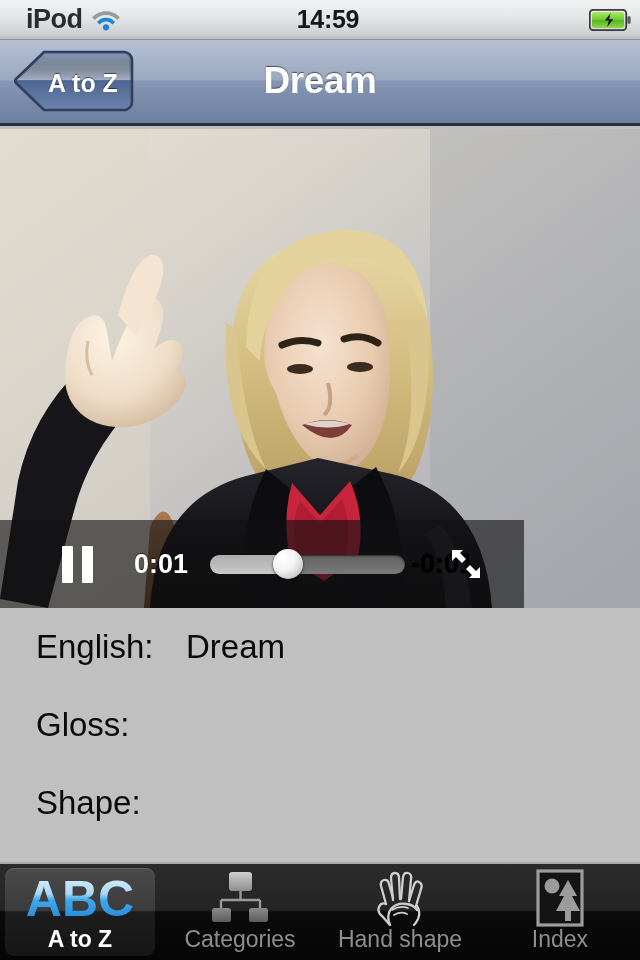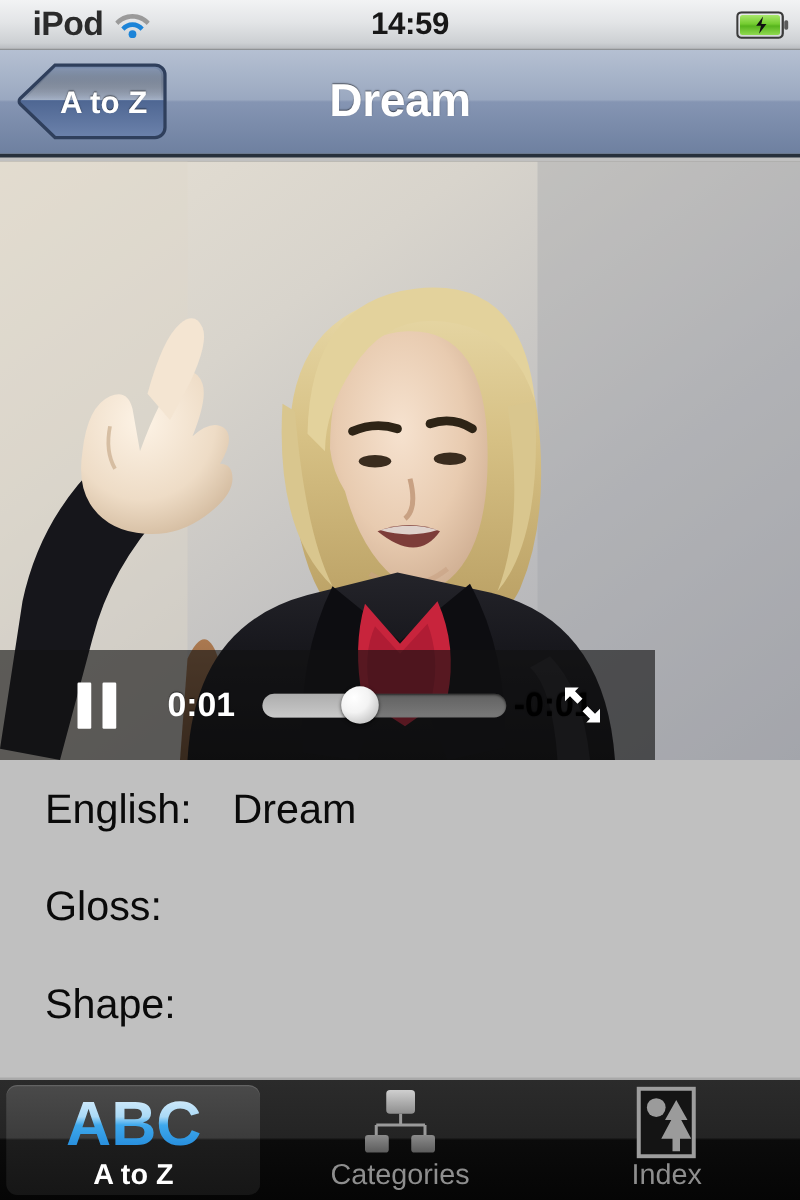--- a/index.html
+++ b/index.html
@@ -377,20 +377,38 @@
           </defs>
           <rect x="19" y="1" width="23" height="19" rx="3" fill="url(#boxg)"></rect>
           <path d="M30.5 20 v9 M11 29 h39 M11 29 v8 M50 29 v8" stroke="#9a9a9a" stroke-width="2.4" fill="none"></path>
           <rect x="2" y="37" width="19" height="14" rx="2.5" fill="url(#boxg2)"></rect>
           <rect x="39" y="37" width="19" height="14" rx="2.5" fill="url(#boxg2)"></rect>
         </svg>
       </div>
       <div class="tab-label">Categories</div>
     </div>
 
+    <div class="tab-item">
+      <div class="tab-icon-wrap">
+        <svg width="60" height="56" viewBox="0 0 60 56">
+          <g fill="none" stroke="#cfcfcf" stroke-width="2.3" stroke-linecap="round" stroke-linejoin="round">
+            <path d="M16 34 L11 16 q-1 -5 3 -6 q4 -1 5 4 l4 14"></path>
+            <path d="M23 30 L21 8 q0 -5 4 -5 q4 0 4 5 l1 21"></path>
+            <path d="M31 29 L33 7 q1 -5 5 -4 q4 1 3 6 l-2 22"></path>
+            <path d="M39 31 L44 15 q2 -5 5 -3 q4 2 2 7 l-5 17"></path>
+            <path d="M16 34 q-5 -2 -7 3 q-2 5 3 9 l8 9"></path>
+            <path d="M20 55 q-4 -10 1 -16 q6 -7 16 -5 q7 1 10 6"></path>
+            <path d="M47 36 q4 6 1 13 q-2 4 -4 6"></path>
+            <path d="M22 40 q8 -5 16 -2" stroke-width="1.8"></path>
+            <path d="M24 45 q7 -4 13 -1" stroke-width="1.8"></path>
+          </g>
+        </svg>
+      </div>
+      <div class="tab-label">Hand shape</div>
+    </div>
 
     <div class="tab-item">
       <div class="tab-icon-wrap">
         <svg width="50" height="58" viewBox="0 0 50 58">
           <rect x="3" y="2" width="44" height="54" fill="#141414" stroke="#9d9d9d" stroke-width="3.2"></rect>
           <circle cx="17" cy="17" r="7.5" fill="#9b9b9b"></circle>
           <path d="M33 11 L42 27 H37 L45 42 H36 L36 52 H30 L30 42 H21 L29 27 H24 Z" fill="#9b9b9b"></path>
         </svg>
       </div>
       <div class="tab-label">Index</div>

